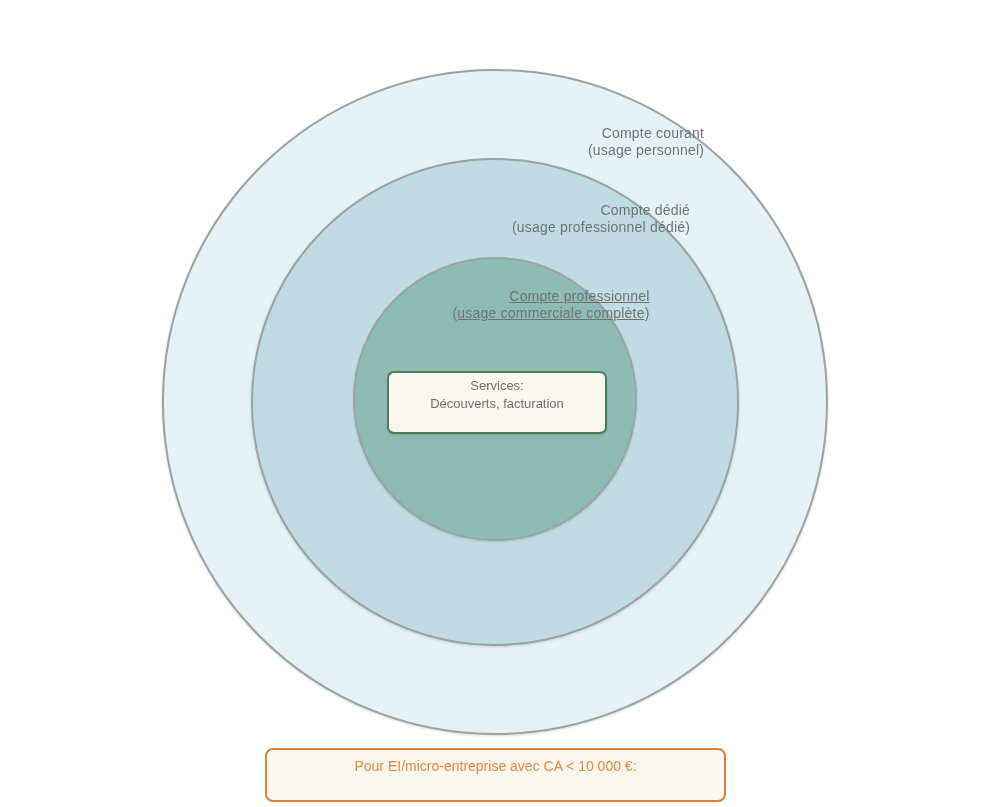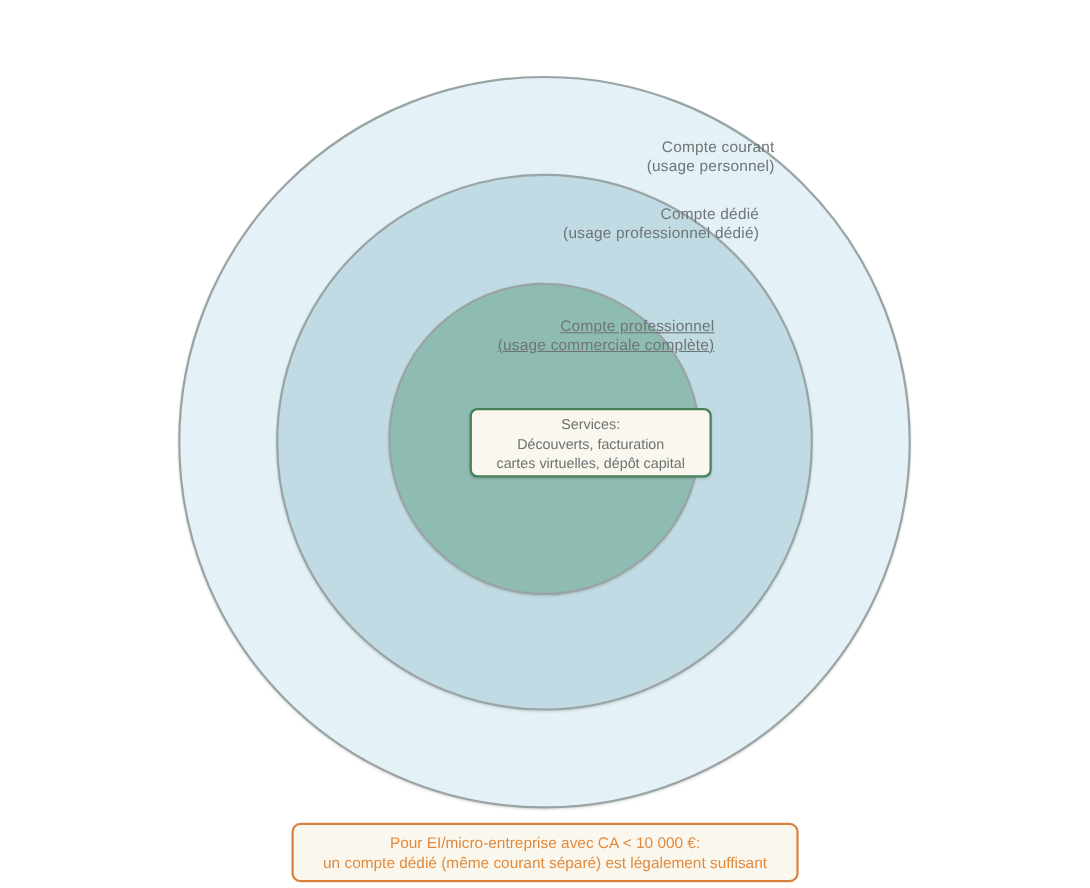--- a/index.html
+++ b/index.html
@@ -47,21 +47,20 @@
     background: var(--services-bg);
     border: 2px solid var(--services-border);
     border-radius: 7px;
     box-shadow: 0 1px 2px rgba(60,90,70,0.25);
     color: var(--services-text);
     font-size: 13px;
     line-height: 17.5px;
     text-align: center;
     padding-top: 4px;
     white-space: nowrap;
-    margin-left: 40px;
   }
 
   .note-box {
     position: absolute;
     left: 265px;
     top: 748px;
     width: 461px;
     height: 54px;
     background: var(--note-bg);
     border: 2px solid var(--note-border);
@@ -83,34 +82,32 @@
     <circle class="ring ring-outer" cx="495" cy="402" r="332"></circle>
     <circle class="ring ring-middle" cx="495" cy="402" r="243"></circle>
     <circle class="ring ring-inner" cx="495" cy="399" r="141"></circle>
   </svg>
 
   <div class="ring-label" style="left:646px; top:125px;">
     <span>Compte courant</span>
     <span class="sub">(usage personnel)</span>
   </div>
 
-  <div class="ring-label" style="left:601px; top:186px;">
+  <div class="ring-label" style="left:601px; top:202px;">
     <span>Compte dédié</span>
     <span class="sub">(usage professionnel dédié)</span>
   </div>
 
   <div class="ring-label" style="left:551px; top:288px;text-decoration:underline;">
     <span>Compte professionnel</span>
     <span class="sub">(usage commerciale complète)</span>
   </div>
 
   <div class="services-box">
     <div>Services:</div>
     <div>Découverts, facturation</div>
-    <div>cartes virtuelles, dépôt capital</div>
   </div>
 
   <div class="note-box">
     <div>Pour EI/micro-entreprise avec CA &lt; 10 000 €:</div>
-    <div>un compte dédié (même courant séparé) est légalement suffisant</div>
   </div>
 
 </div>
 
 </body></html>

